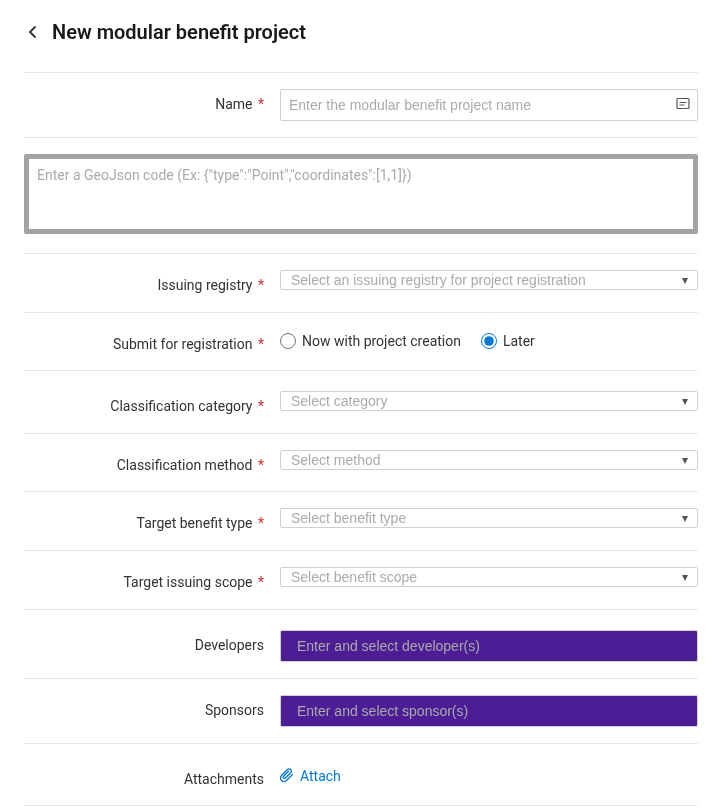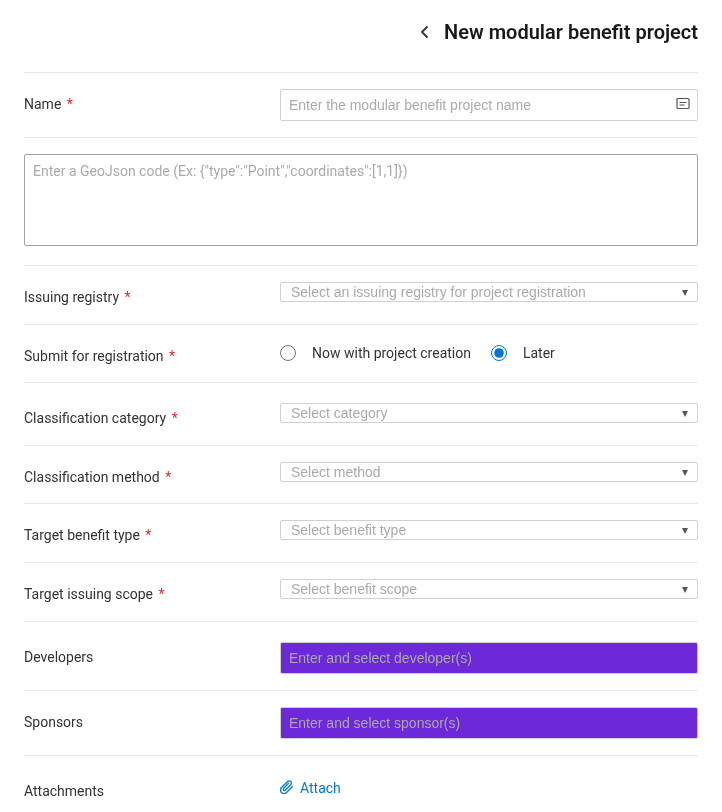--- a/index.html
+++ b/index.html
@@ -10,21 +10,20 @@
       background: #fff;
       width: 722px;
       min-height: 812px;
       padding: 20px 24px 30px 24px;
     }
     .page-header {
       display: flex;
       align-items: center;
       gap: 10px;
       margin-bottom: 28px;
-      justify-content: flex-end;
     }
     .back-arrow {
       cursor: pointer;
       font-size: 18px;
       color: #333;
       background: none;
       border: none;
       padding: 0;
       display: flex;
       align-items: center;
@@ -44,32 +43,33 @@
       border-bottom: 1px solid #e8e8e8;
       gap: 16px;
     }
     .form-label {
       width: 240px;
       min-width: 240px;
       font-size: 14px;
       color: #333;
       padding-top: 6px;
       line-height: 1.4;
+      text-align: right;
     }
     .required-star {
       color: #d32f2f;
       margin-left: 2px;
     }
     .form-control-wrap {
       flex: 1;
     }
     .geo-textarea {
       width: 100%;
-      height: 92px;
-      border: 1px solid #a3a3a3;
+      height: 80px;
+      border: 5px solid #a3a3a3;
       border-radius: 2px;
       padding: 8px;
       font-size: 14px;
       color: #999;
       outline: none;
       resize: none;
       background: #fff;
       font-family: inherit;
     }
     .geo-textarea::placeholder {
@@ -104,21 +104,21 @@
     }
     .radio-group {
       display: flex;
       align-items: center;
       gap: 20px;
       padding-top: 4px;
     }
     .radio-option {
       display: flex;
       align-items: center;
-      gap: 16px;
+      gap: 6px;
       cursor: pointer;
     }
     .radio-input {
       width: 16px;
       height: 16px;
       cursor: pointer;
       accent-color: #0078d4;
     }
     .radio-label {
       font-size: 14px;
@@ -149,25 +149,25 @@
       transform: translateY(-50%);
       color: #555;
       font-size: 13px;
       pointer-events: none;
     }
     .tag-input {
       width: 100%;
       height: 32px;
       border: 1px solid #d0d0d0;
       border-radius: 2px;
-      padding: 0 8px;
+      padding: 0 16px;
       font-size: 14px;
       color: #aaa;
       outline: none;
-      background: #6d28d9;
+      background: #4c1d95;
     }
     .tag-input::placeholder {
       color: #aaa;
     }
     .attach-section {
       display: flex;
       align-items: center;
       gap: 6px;
       padding-top: 4px;
     }

